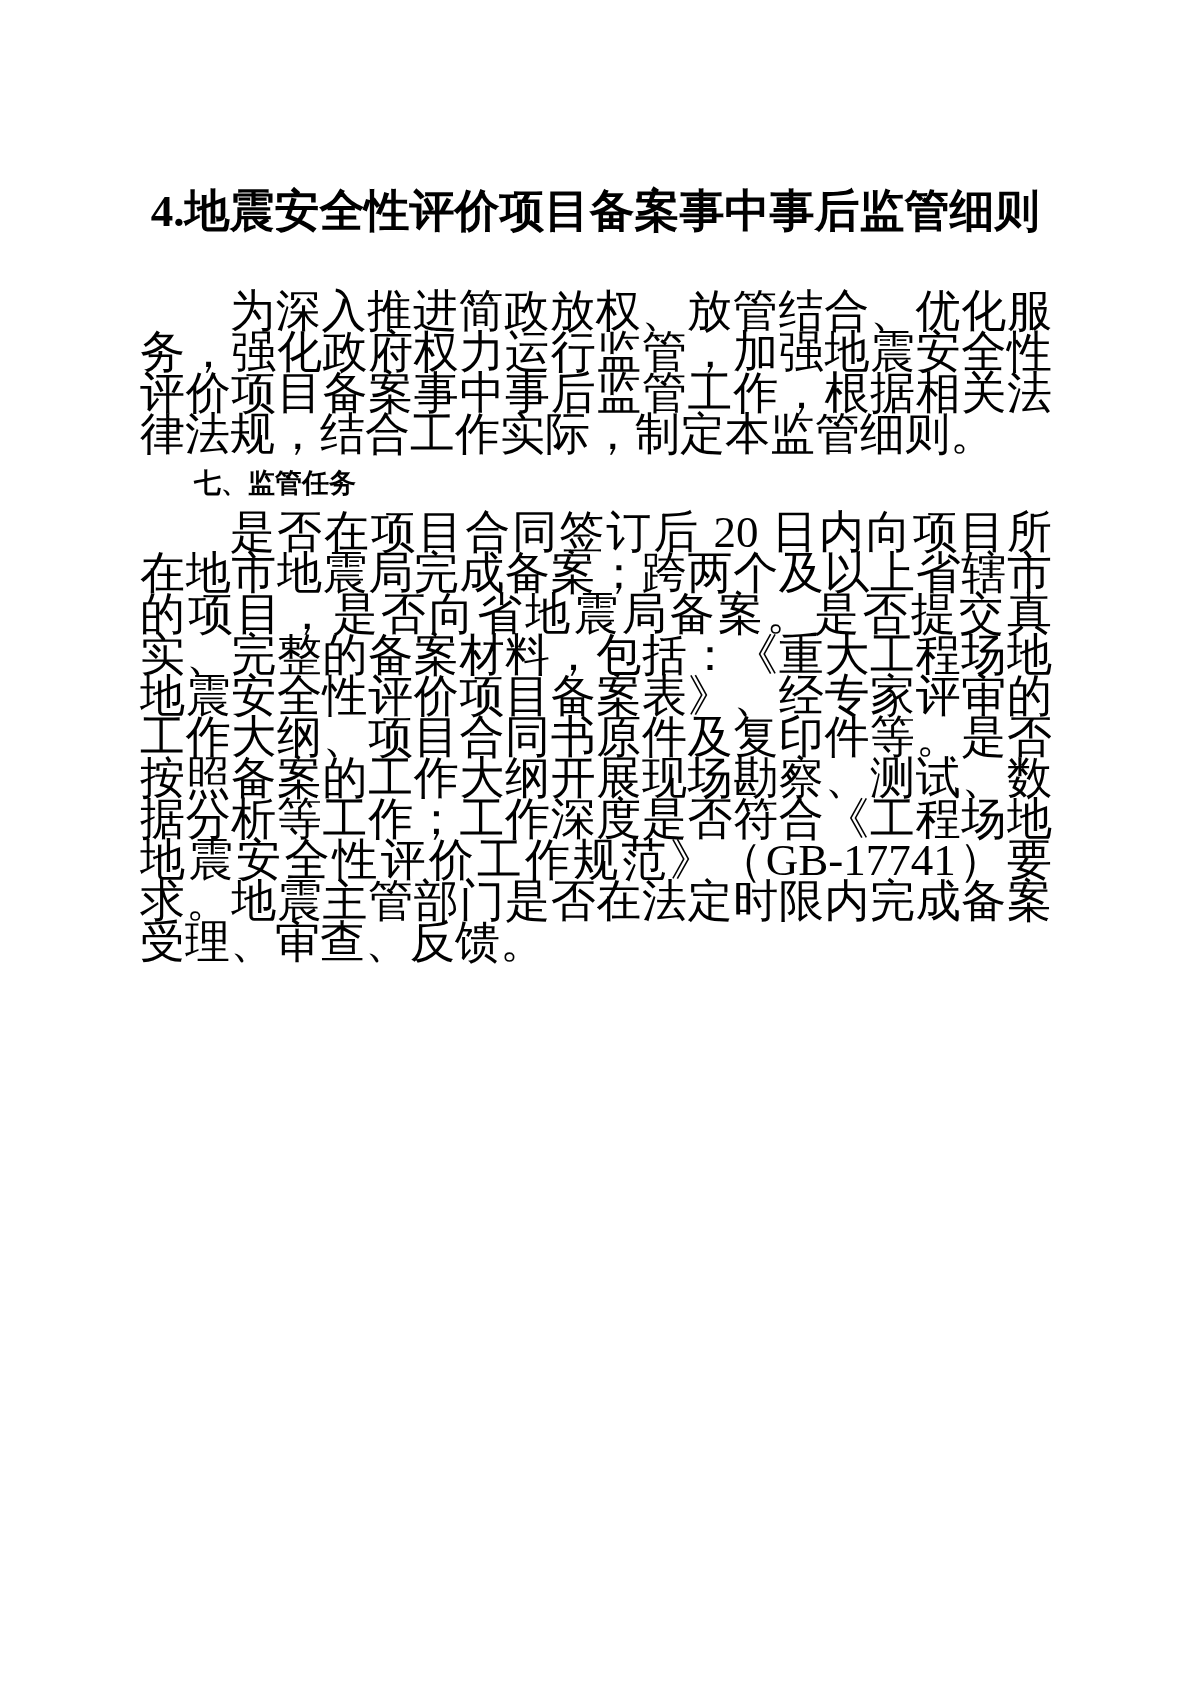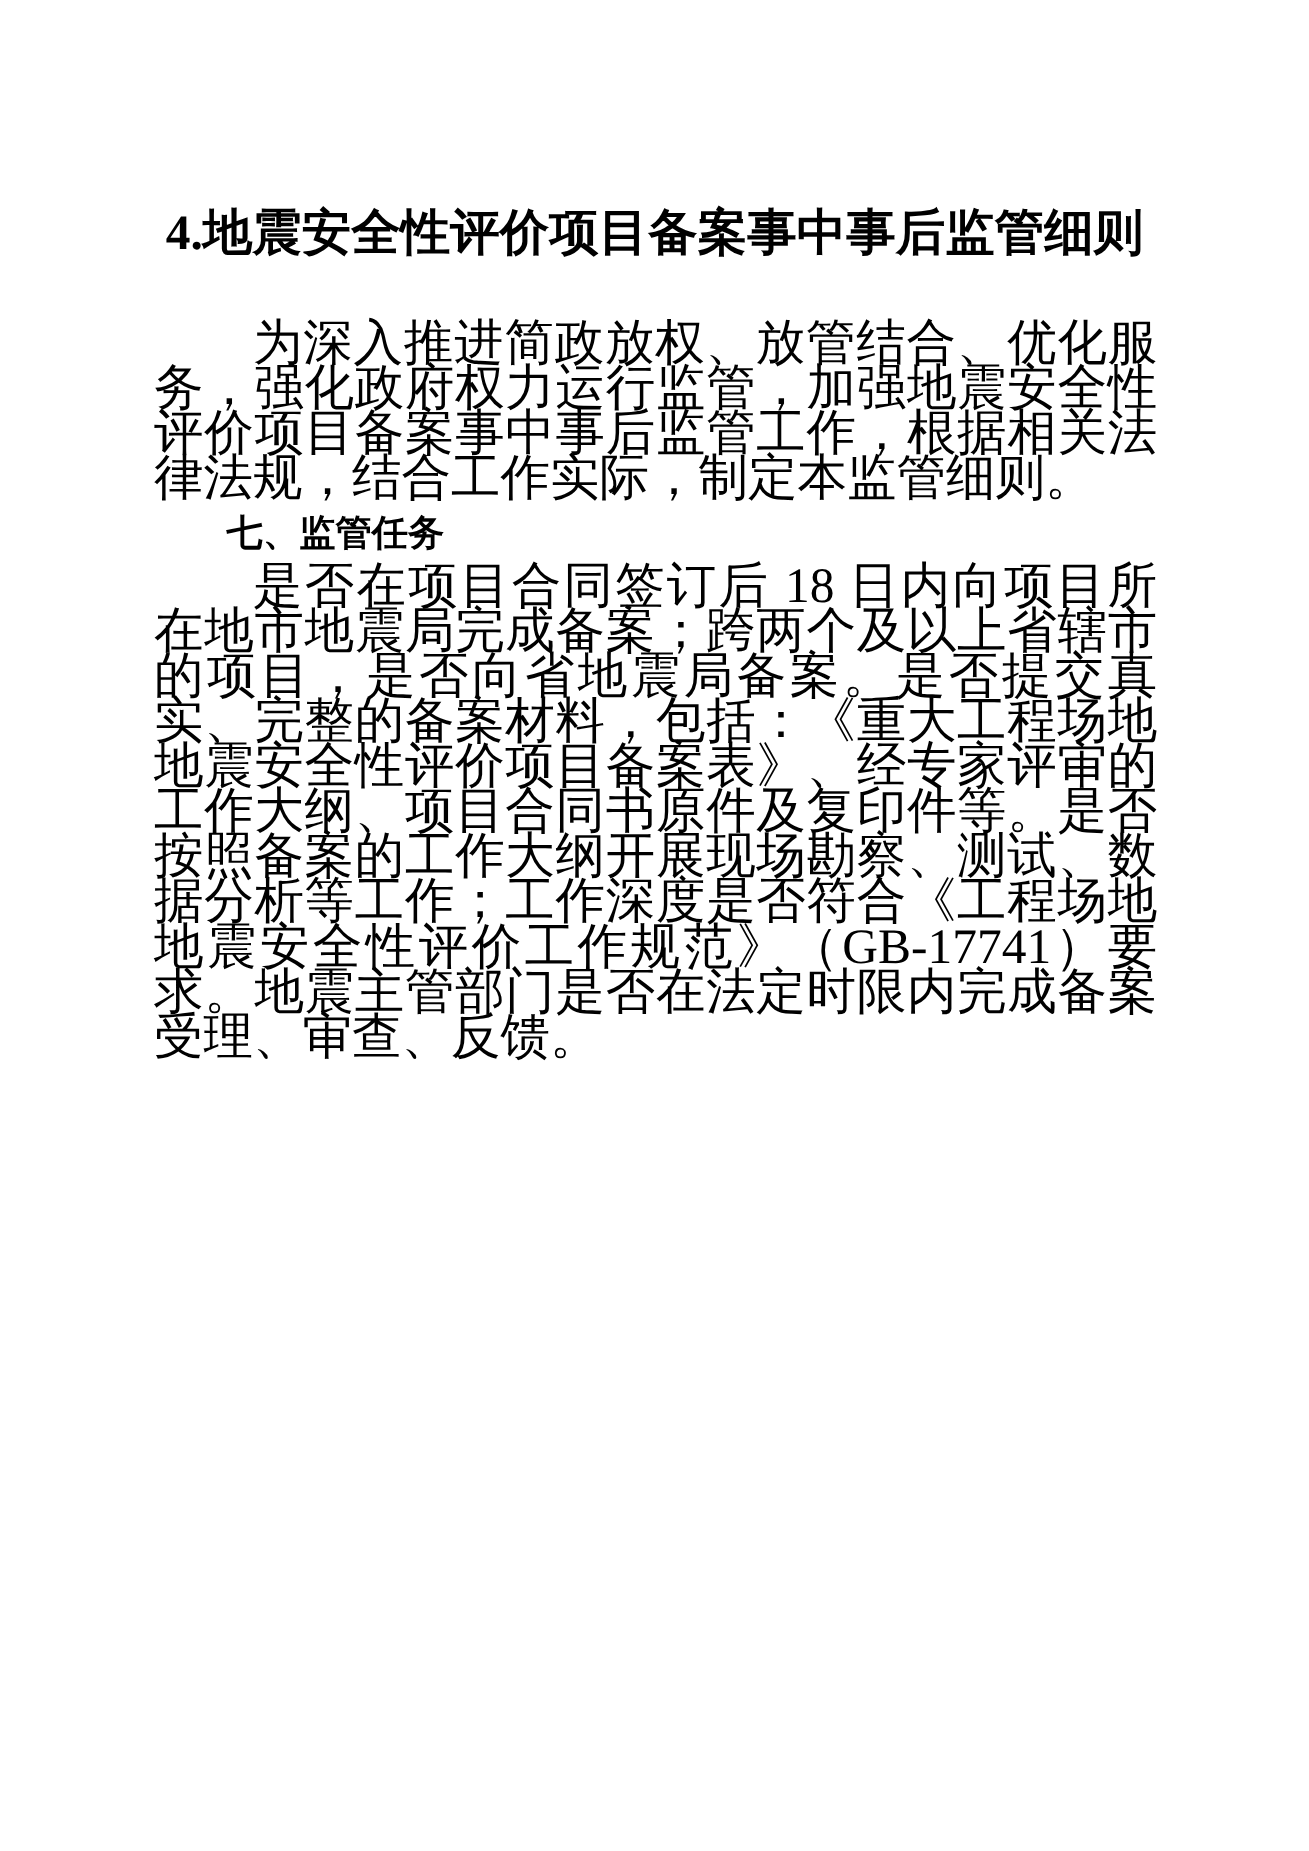--- a/index.html
+++ b/index.html
@@ -41,21 +41,21 @@
     font-size: 45px;
     line-height: 41px;
     text-indent: 2em;
     text-align: justify;
     text-justify: inter-character;
     font-family: "Liberation Serif", "DejaVu Serif", serif;
     font-weight: normal;
   }
   .section-heading {
     margin: 0;
-    font-size: 33px;
+    font-size: 27px;
     line-height: 57px;
     text-indent: 2em;
     font-weight: bold;
     font-family: "Liberation Sans", "DejaVu Sans", sans-serif;
   }
   .page-number {
     position: absolute;
     top: 1556px;
     left: 0;
     width: 100%;
@@ -71,21 +71,21 @@
 <div class="page">
 
   <h1 class="doc-title">4.地震安全性评价项目备案事中事后监管细则</h1>
 
   <div class="content">
 
     <p class="body-para">为深入推进简政放权、放管结合、优化服务，强化政府权力运行监管，加强地震安全性评价项目备案事中事后监管工作，根据相关法律法规，结合工作实际，制定本监管细则。</p>
 
     <h2 class="section-heading">七、监管任务</h2>
 
-    <p class="body-para">是否在项目合同签订后 18 日内向项目所在地市地震局完成备案；跨两个及以上省辖市的项目，是否向省地震局备案。是否提交真实、完整的备案材料，包括：《重大工程场地地震安全性评价项目备案表》、经专家评审的工作大纲、项目合同书原件及复印件等。是否按照备案的工作大纲开展现场勘察、测试、数据分析等工作；工作深度是否符合《工程场地地震安全性评价工作规范》（GB-17741）要求。地震主管部门是否在法定时限内完成备案受理、审查、反馈。</p>
+    <p class="body-para">是否在项目合同签订后 20 日内向项目所在地市地震局完成备案；跨两个及以上省辖市的项目，是否向省地震局备案。是否提交真实、完整的备案材料，包括：《重大工程场地地震安全性评价项目备案表》、经专家评审的工作大纲、项目合同书原件及复印件等。是否按照备案的工作大纲开展现场勘察、测试、数据分析等工作；工作深度是否符合《工程场地地震安全性评价工作规范》（GB-17741）要求。地震主管部门是否在法定时限内完成备案受理、审查、反馈。</p>
 
 
 
   </div>
 
   <div class="page-number">12</div>
 
 </div>
 
 </body></html>

